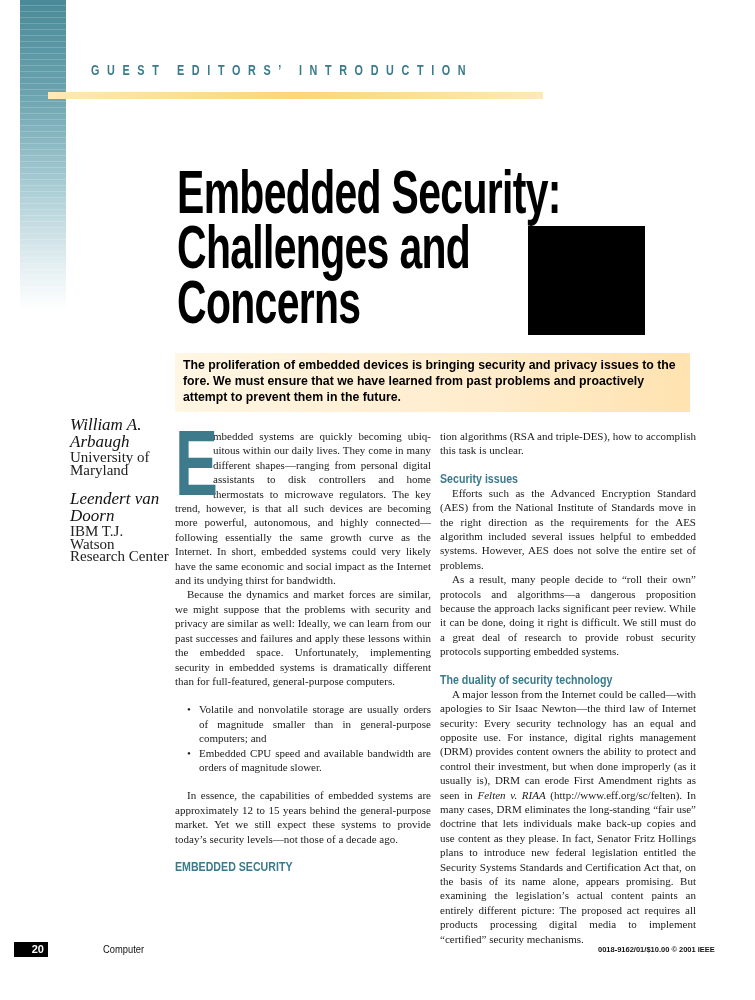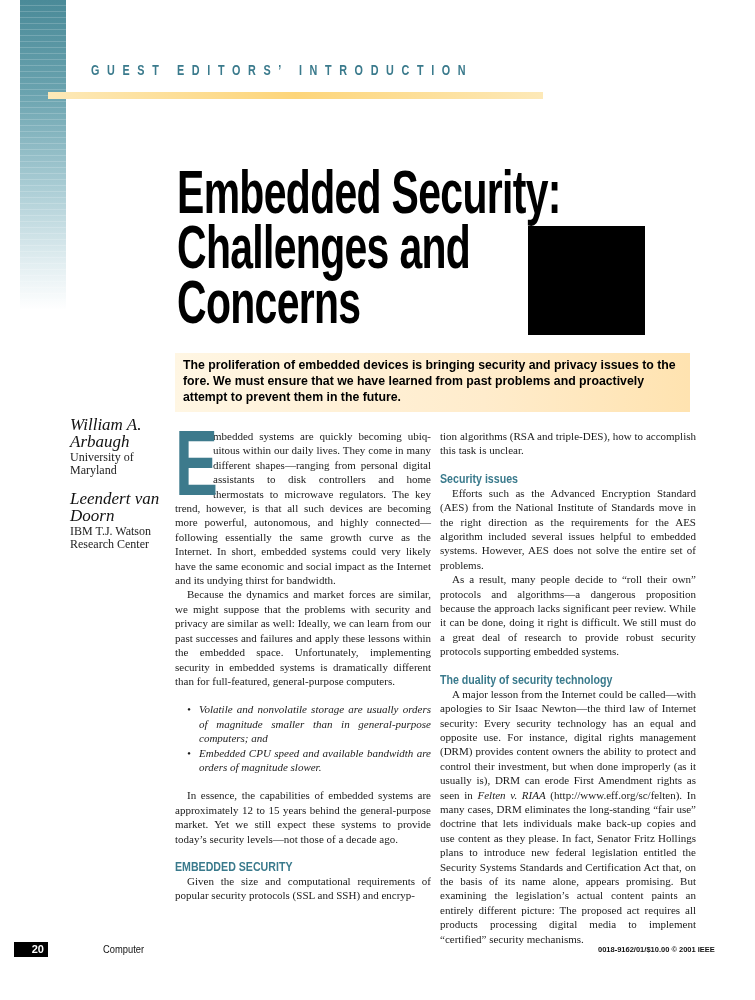--- a/index.html
+++ b/index.html
@@ -26,33 +26,33 @@
   .blackbox { position: absolute; left: 528px; top: 226px; width: 117px; height: 109px; background: #000; }
 
   .abstract { position: absolute; left: 175px; top: 353px; width: 515px; height: 59px;
               background: linear-gradient(to right, #fff6e3 0%, #ffeccc 60%, #ffe3b0 100%); }
   .abstract p { margin: 0; padding: 4px 0 0 8px; font-family: "Liberation Sans", sans-serif;
                 font-weight: bold; font-size: 12.3px; line-height: 16px; color: #000; }
 
   .authors { position: absolute; left: 70px; top: 416px; width: 100px; }
   .author { margin-bottom: 14px; }
   .author-name { font-style: italic; font-size: 17px; line-height: 17px; color: #111; }
-  .author-aff { font-size: 12px; line-height: 12.5px; color: #222; margin-top: 1px; }
+  .author-aff { font-size: 15px; line-height: 12.5px; color: #222; margin-top: 1px; }
 
   .col { position: absolute; top: 429px; width: 256px; font-size: 11px; line-height: 14.4px;
          text-align: justify; hyphens: manual; }
   .col1 { left: 175px; }
   .col2 { left: 440px; }
   .col p { margin: 0; text-indent: 12px; }
   .col p.noindent { text-indent: 0; }
   .dropcap { float: left; font-family: "Liberation Sans", sans-serif; font-weight: bold;
              font-size: 92px; line-height: 68px; height: 68px; color: #3d7a8c; margin: 0 8px 0 0;
              transform: scaleX(0.7); transform-origin: left top; width: 30px; overflow: visible; }
   .col ul { margin: 14px 0 14px 0; padding: 0 0 0 24px; list-style: none; }
-  .col li { position: relative; padding-left: 0; font-style: italic; }
+  .col li { position: relative; padding-left: 0; }
   .col li::before { content: "\2022"; position: absolute; left: -12px; }
   .h-major { margin: 14px 0 0 0; font-family: "Liberation Sans", sans-serif; font-weight: bold;
              font-size: 12.5px; line-height: 14px; color: #3a7a8c; transform: scaleX(0.85);
              transform-origin: left top; white-space: nowrap; }
   .h-minor { margin: 14px 0 0 0; font-family: "Liberation Sans", sans-serif; font-weight: bold;
              font-size: 12.5px; line-height: 14px; color: #3a7a8c; transform: scaleX(0.85);
              transform-origin: left top; white-space: nowrap; }
 
   .footer-page { position: absolute; left: 14px; top: 942px; width: 34px; height: 15px; background: #000;
                  color: #fff; font-family: "Liberation Sans", sans-serif; font-weight: bold; font-size: 11px;
@@ -94,21 +94,20 @@
 
 <div class="col col1">
   <p class="noindent"><span class="dropcap">E</span><span>mbedded systems are quickly becoming ubiq­uitous within our daily lives. They come in many different shapes—ranging from personal digital assistants to disk controllers and home thermostats to microwave regulators. The key trend, however, is that all such devices are becoming more powerful, autonomous, and highly connected—following essentially the same growth curve as the Internet. In short, embedded systems could very likely have the same economic and social impact as the Internet and its undying thirst for bandwidth.</span></p>
   <p>Because the dynamics and market forces are similar, we might suppose that the problems with security and privacy are similar as well: Ideally, we can learn from our past successes and failures and apply these lessons within the embedded space. Unfortunately, implement­ing security in embedded systems is dramatically differ­ent than for full-featured, general-purpose computers.</p>
   <ul>
     <li>Volatile and nonvolatile storage are usually orders of magnitude smaller than in general-purpose computers; and</li>
     <li>Embedded CPU speed and available bandwidth are orders of magnitude slower.</li>
   </ul>
   <p>In essence, the capabilities of embedded systems are approximately 12 to 15 years behind the general-purpose market. Yet we still expect these systems to provide today’s security levels—not those of a decade ago.</p>
   <div class="h-major">EMBEDDED SECURITY</div>
-  <p>Given the size and computational requirements of popular security protocols (SSL and SSH) and encryp-</p>
 </div>
 
 <div class="col col2">
   <p class="noindent">tion algorithms (RSA and triple-DES), how to accom­plish this task is unclear.</p>
   <div class="h-minor">Security issues</div>
   <p>Efforts such as the Advanced Encryption Standard (AES) from the National Institute of Standards move in the right direction as the requirements for the AES algorithm included several issues helpful to embedded systems. However, AES does not solve the entire set of problems.</p>
   <p>As a result, many people decide to “roll their own” protocols and algorithms—a dangerous proposition because the approach lacks significant peer review. While it can be done, doing it right is difficult. We still must do a great deal of research to provide robust secu­rity protocols supporting embedded systems.</p>
   <div class="h-minor">The duality of security technology</div>
   <p><span>A major lesson from the Internet could be called—with apologies to Sir Isaac Newton—the third law of Internet security: Every security technology has an equal and opposite use. For instance, digital rights manage­ment (DRM) provides content owners the ability to pro­tect and control their investment, but when done im­properly (as it usually is), DRM can erode First Amendment rights as seen in </span><em>Felten v. RIAA</em><span> (http://www.eff.org/sc/felten). In many cases, DRM eliminates the long-standing “fair use” doctrine that lets individuals make back-up copies and use content as they please. In fact, Senator Fritz Hollings plans to introduce new fed­eral legislation entitled the Security Systems Standards and Certification Act that, on the basis of its name alone, appears promising. But examining the legislation’s actual content paints an entirely different picture: The proposed act requires all products processing digital media to implement “certified” security mechanisms.</span></p>
 </div>

